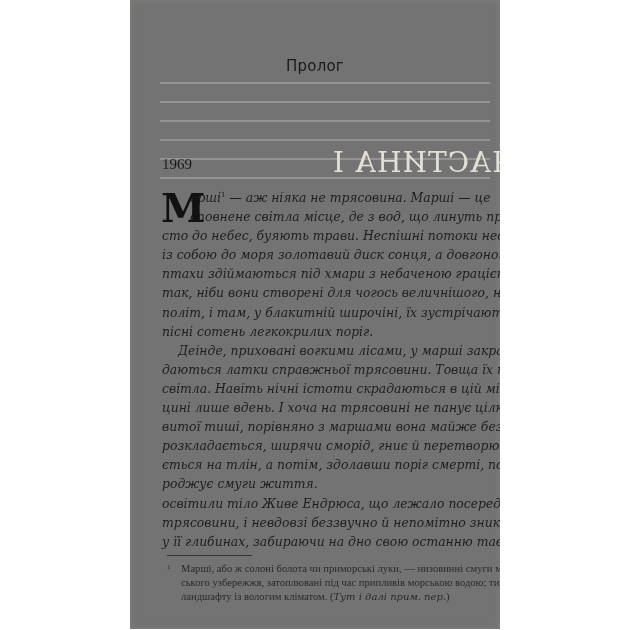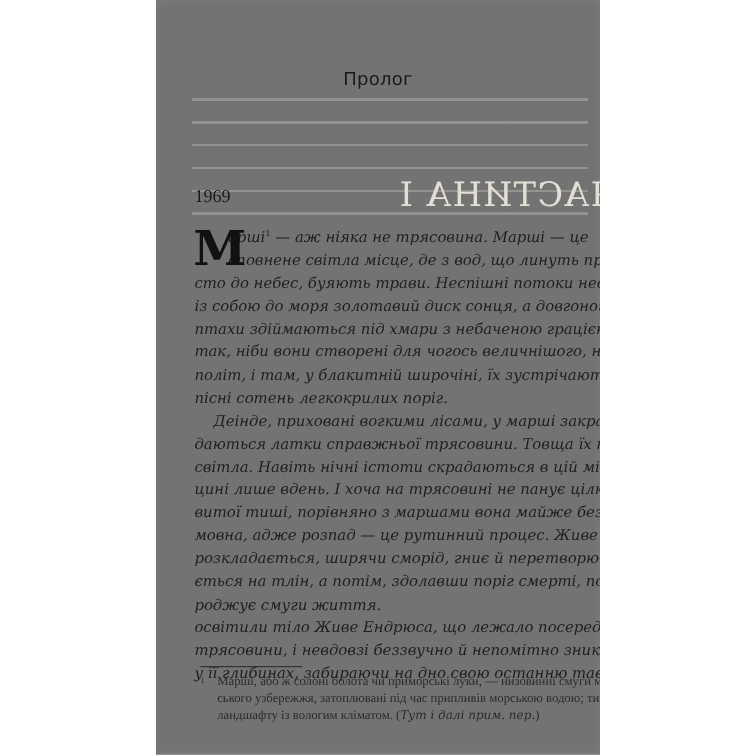--- a/index.html
+++ b/index.html
@@ -172,21 +172,20 @@
     <span class="line">птахи здіймаються під хмари з небаченою грацією —</span>
     <span class="line">так, ніби вони створені для чогось величнішого, ніж</span>
     <span class="line">політ, і там, у блакитній широчіні, їх зустрічають</span>
     <span class="line last">пісні сотень легкокрилих поріг.</span>
 
     <span class="line indent">Деінде, приховані вогкими лісами, у марші закра-</span>
     <span class="line">даються латки справжньої трясовини. Товща їх тем-</span>
     <span class="line">світла. Навіть нічні істоти скрадаються в цій міс-</span>
     <span class="line">цині лише вдень. І хоча на трясовині не панує цілко-</span>
     <span class="line">витої тиші, порівняно з маршами вона майже без-</span>
-    <span class="line">мовна, адже розпад — це рутинний процес. Живе</span>
     <span class="line">розкладається, ширячи сморід, гниє й перетворю-</span>
     <span class="line">ється на тлін, а потім, здолавши поріг смерті, по-</span>
     <span class="line last">роджує смуги життя.</span>
 
     <span class="line">освітили тіло Живе Ендрюса, що лежало посеред</span>
     <span class="line">трясовини, і невдовзі беззвучно й непомітно зникло б</span>
     <span class="line">у її глибинах, забираючи на дно свою останню таєм-</span>
   </div>
 
   <div class="fn-rule"></div>

